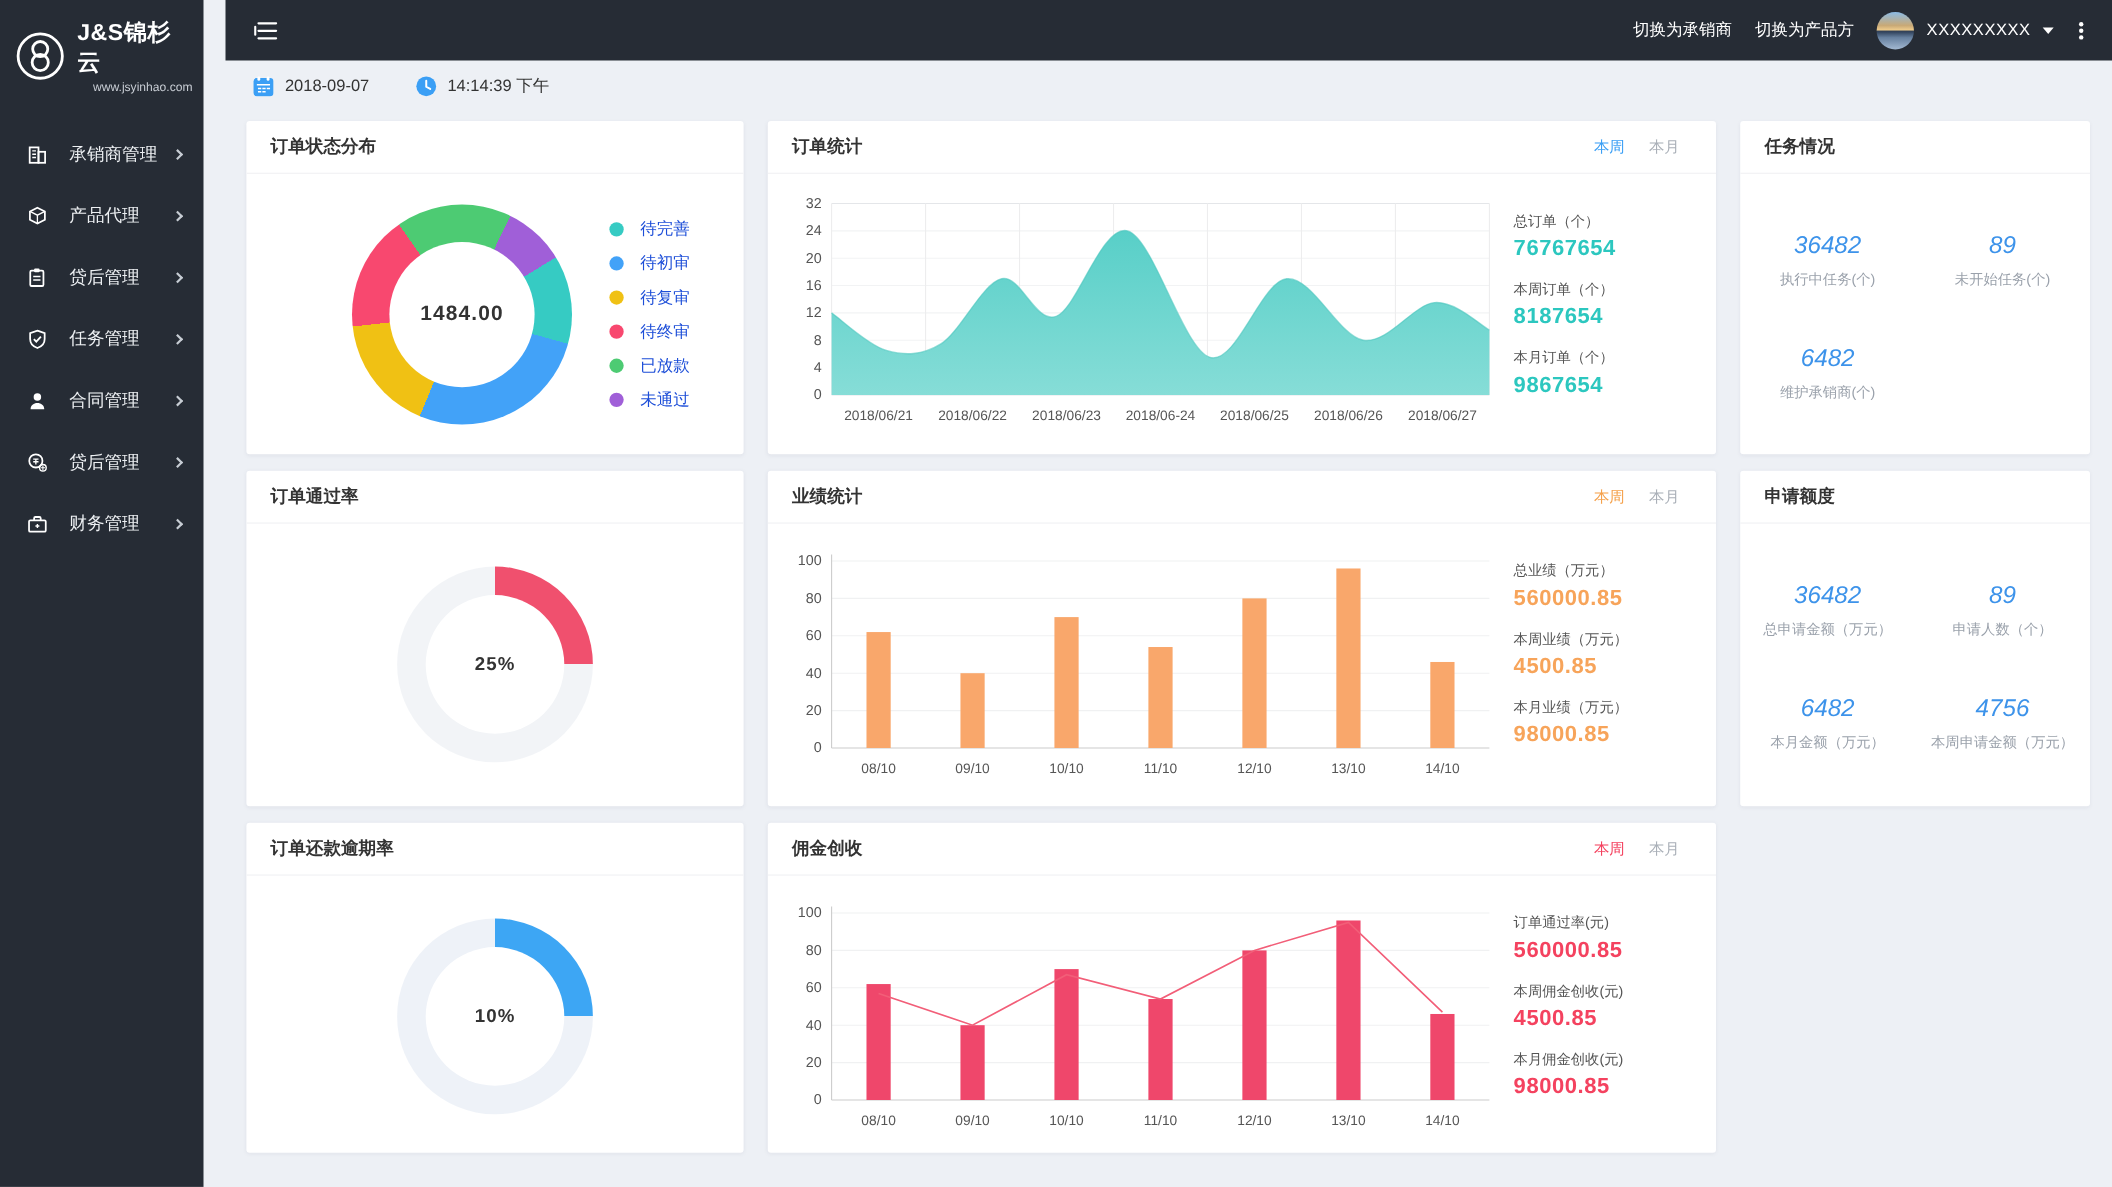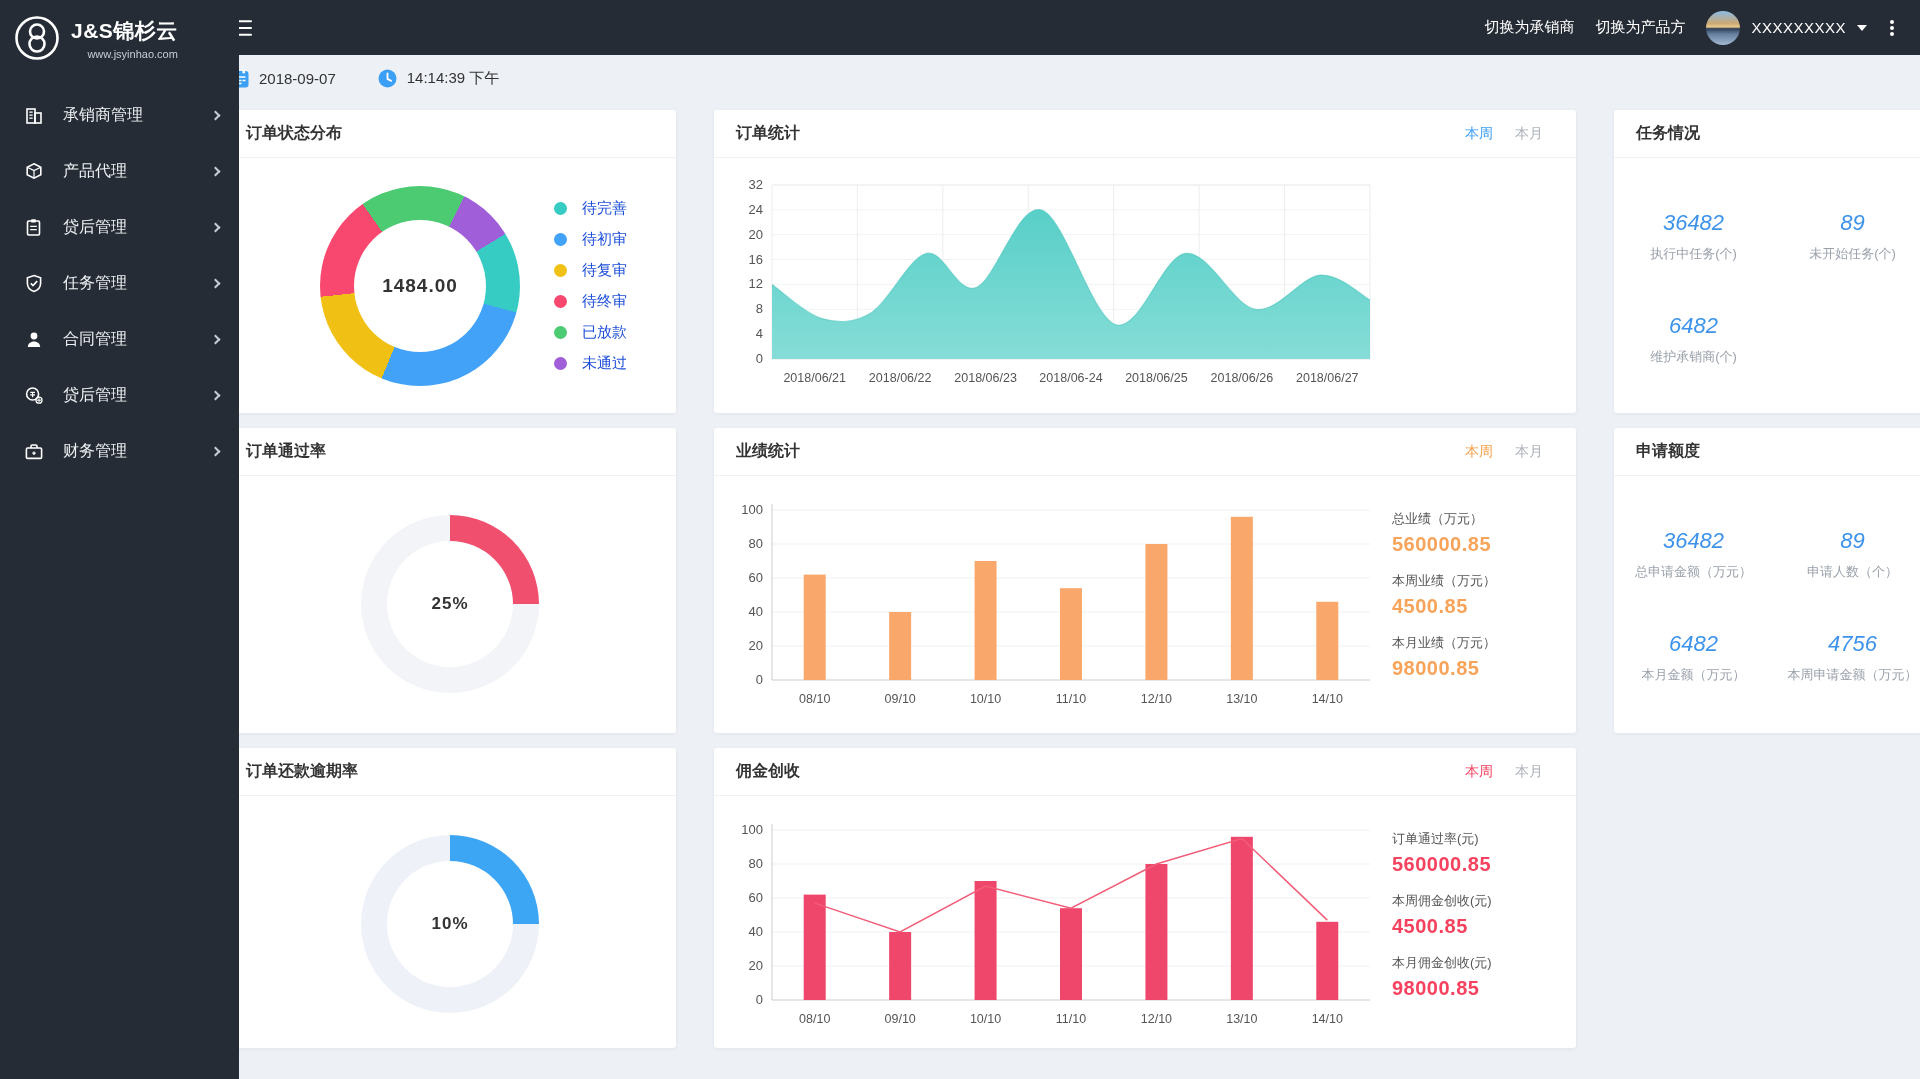--- a/index.html
+++ b/index.html
@@ -1,20 +1,20 @@
 <!DOCTYPE html>
 <html><head>
 <meta charset="utf-8">
 <style>
   * { margin:0; padding:0; box-sizing:border-box; }
   html,body { width:1920px; height:1079px; }
   body { font-family:"Liberation Sans","DejaVu Sans",sans-serif; background:#edf0f5; position:relative; overflow:hidden; }
 
   
-  .sidebar { position:absolute; left:0; top:0; bottom:0; width:239px; background:#262c35; z-index:3; }
+  .sidebar { position:absolute; left:0; top:0; bottom:0; width:185px; background:#262c35; z-index:3; }
   .logo { display:flex; align-items:center; gap:11px; padding:15px 10px 8px 14px; color:#fff; }
   .logo-text .name { font-size:21px; font-weight:bold; letter-spacing:.5px; }
   .logo-text .url  { font-size:11px; color:#c9ced5; margin-top:3px;text-align:right; }
   .menu { margin-top:18px; }
   .menu-item { display:flex; align-items:center; height:56px; padding:0 20px 0 24px; color:#edf0f3; font-size:16px; cursor:pointer; }
   .mi-icon { width:20px; height:19px; margin-right:19px; flex:0 0 auto; }
   .chev { margin-left:auto; width:7px; height:7px; border-top:2px solid #c7cdd4; border-right:2px solid #c7cdd4; transform:rotate(45deg); }
 
   
   .header { position:absolute; left:205px; right:0; top:0; height:55px; background:#262c35; display:flex; align-items:center; padding:0 22px 0 26px; color:#fff; z-index:2; }
@@ -26,21 +26,21 @@
   .uname { font-size:15px; letter-spacing:.5px; }
   .caret { width:0; height:0; border:5px solid transparent; border-top:6px solid #fff; margin-top:6px; }
   .dots { width:4px; height:4px; border-radius:50%; background:#fff; box-shadow:0 -6px 0 #fff, 0 6px 0 #fff; margin:0 4px 0 2px; cursor:pointer; }
 
   
   .topbar { position:absolute; left:205px; right:0; top:55px; height:46px; display:flex; align-items:center; padding:0 25px; gap:42px; }
   .tb-group { display:flex; align-items:center; gap:10px; font-size:15px; color:#333; }
 
   
   .grid { position:absolute; left:205px; right:0; top:101px; padding:9px 20px 0 19px; display:grid;
-          grid-template-columns:452px 862px 318px; grid-template-rows:303px 305px 300px; gap:15px 38px; }
+          grid-template-columns:452px 862px 318px; grid-template-rows:303px 305px 300px; gap:15px 22px; }
   .card { background:#fff; border-radius:3px; box-shadow:0 1px 4px rgba(30,40,60,.06); overflow:hidden; }
   .card-h { height:48px; display:flex; align-items:center; justify-content:space-between; padding:0 20px 0 22px; border-bottom:1px solid #f0f1f3; }
   .card-title { font-size:16px; color:#333; font-weight:bold; }
   .toggle { display:flex; gap:22px; font-size:14px; color:#aab0b8; padding-right:13px; }
   .toggle span { cursor:pointer; }
 
   
   .body-status { display:flex; align-items:center; height:255px; }
   .donut-wrap { position:relative; width:200px; height:200px; margin-left:96px; }
   .ring { position:absolute; inset:0; border-radius:50%; }
@@ -272,20 +272,34 @@
             <path d="M42.0,124.4C50.3,130.1 75.2,153.9 91.8,158.6C108.4,163.3 124.2,163.3 141.7,152.4C159.1,141.5 179.0,97.5 196.5,93.4C213.9,89.2 227.2,134.8 246.3,127.5C265.4,120.3 287.8,43.6 311.1,49.9C334.4,56.1 361.8,157.6 385.9,164.8C409.9,172.1 432.4,95.9 455.6,93.4C478.9,90.8 503.0,145.7 525.4,149.3C547.8,152.9 571.1,116.7 590.2,115.1C609.3,113.6 631.7,135.8 640.0,140.0 L640,199 L42,199 Z" fill="url(#ag)"></path>
             <path d="M42.0,124.4C50.3,130.1 75.2,153.9 91.8,158.6C108.4,163.3 124.2,163.3 141.7,152.4C159.1,141.5 179.0,97.5 196.5,93.4C213.9,89.2 227.2,134.8 246.3,127.5C265.4,120.3 287.8,43.6 311.1,49.9C334.4,56.1 361.8,157.6 385.9,164.8C409.9,172.1 432.4,95.9 455.6,93.4C478.9,90.8 503.0,145.7 525.4,149.3C547.8,152.9 571.1,116.7 590.2,115.1C609.3,113.6 631.7,135.8 640.0,140.0" fill="none" stroke="#4cc6be" stroke-width="1.2" opacity="0.6"></path>
             <text x="84.71428571428572" y="222" text-anchor="middle" font-size="12.5" fill="#555">2018/06/21</text>
             <text x="170.14285714285714" y="222" text-anchor="middle" font-size="12.5" fill="#555">2018/06/22</text>
             <text x="255.57142857142858" y="222" text-anchor="middle" font-size="12.5" fill="#555">2018/06/23</text>
             <text x="341" y="222" text-anchor="middle" font-size="12.5" fill="#555">2018/06-24</text>
             <text x="426.42857142857144" y="222" text-anchor="middle" font-size="12.5" fill="#555">2018/06/25</text>
             <text x="511.8571428571429" y="222" text-anchor="middle" font-size="12.5" fill="#555">2018/06/26</text>
             <text x="597.2857142857143" y="222" text-anchor="middle" font-size="12.5" fill="#555">2018/06/27</text>
           </svg></div>
+      <div class="stats" id="stats-order">
+          <div class="stat">
+            <div class="stat-label">总订单（个）</div>
+            <div class="stat-value" style="color: rgb(44, 199, 191);">76767654</div>
+          </div>
+          <div class="stat">
+            <div class="stat-label">本周订单（个）</div>
+            <div class="stat-value" style="color: rgb(44, 199, 191);">8187654</div>
+          </div>
+          <div class="stat">
+            <div class="stat-label">本月订单（个）</div>
+            <div class="stat-value" style="color: rgb(44, 199, 191);">9867654</div>
+          </div>
+        </div>
     </div>
   </section>
 
   <section class="card" style="grid-area:1/3">
     <div class="card-h">
       <span class="card-title">任务情况</span>
     </div>
     <div class="duo" id="duo-tasks">
         <div class="duo-cell">
           <div class="duo-value">36482</div>

